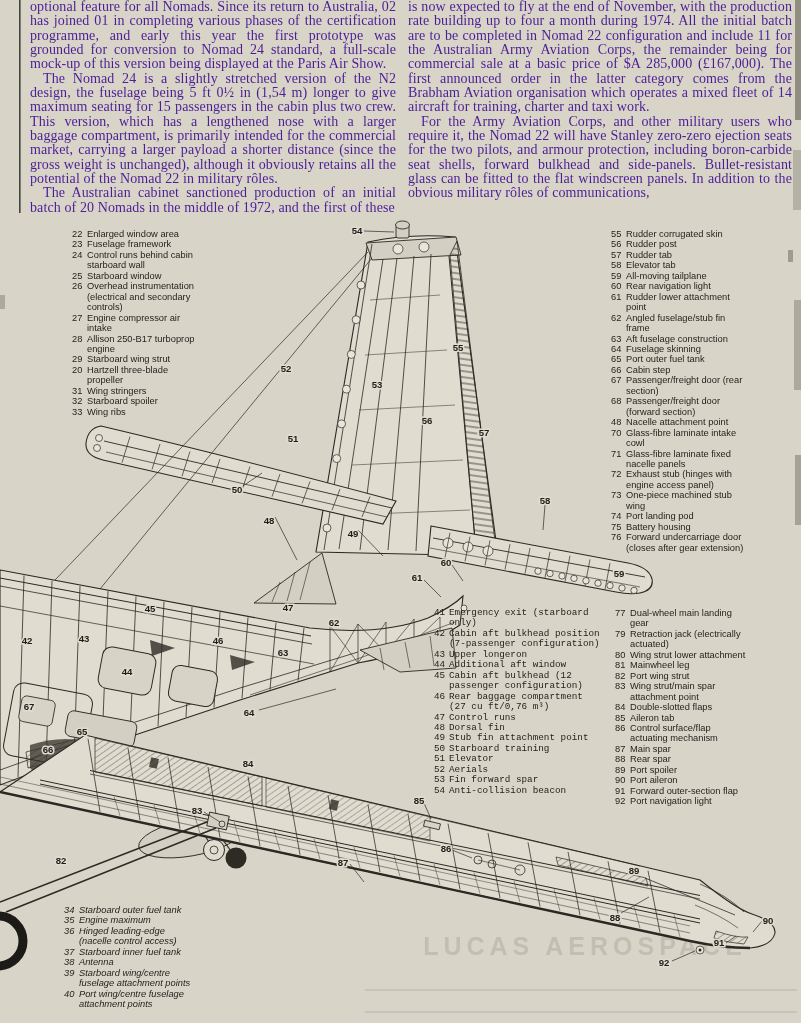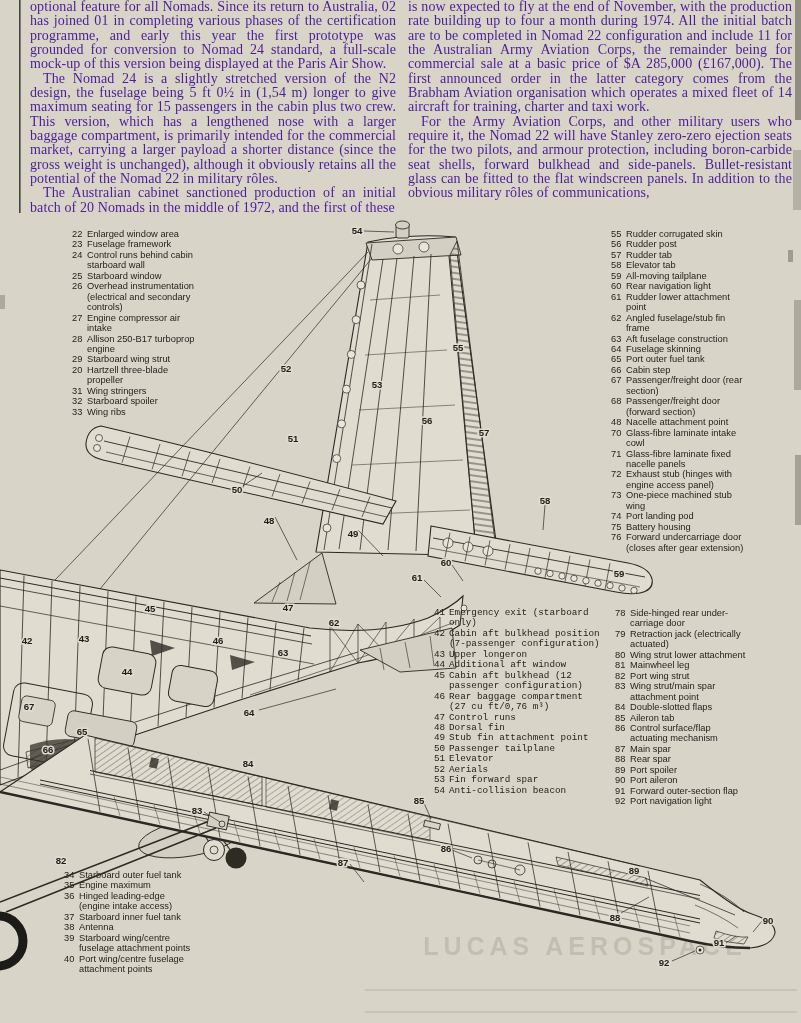--- a/index.html
+++ b/index.html
@@ -21,21 +21,21 @@
   
   .legend{
     position:absolute;z-index:3;
     font-family:"Liberation Sans",sans-serif;
     font-size:9.3px;line-height:10.45px;color:#26241f;
   }
   #legend-top-left{left:72px;top:229px;width:200px;}
   #legend-right-top{left:611px;top:229px;width:190px;}
   #legend-mid{left:434px;top:608px;width:186px;font-family:Liberation Mono, monospace;}
   #legend-right-bottom{left:615px;top:608px;width:186px;}
-  #legend-bottom-left{left:64px;top:870px;width:240px;}
+  #legend-bottom-left{left:64px;top:905px;width:240px;font-style:italic;}
   .legend-item{display:flex;}
   .legend-num{width:15px;flex:none;}
   .legend-text{flex:1;white-space:pre-line;}
   
   #figure-svg{position:absolute;left:0;top:0;z-index:1;}
   .ln{stroke:#2b2924;fill:none;}
   .panel{fill:#e0dcd0;stroke:#2b2924;stroke-width:1.1;}
   .panel2{fill:#d3cfc2;stroke:#2b2924;stroke-width:.9;}
   .hole{fill:#e8e5da;stroke:#2b2924;stroke-width:.7;}
   .dark{fill:#2e2b25;stroke:none;}
@@ -563,45 +563,45 @@
     <div class="legend-item">
       <span class="legend-num">48</span>
       <span class="legend-text">Dorsal fin</span>
     </div>
     <div class="legend-item">
       <span class="legend-num">49</span>
       <span class="legend-text">Stub fin attachment point</span>
     </div>
     <div class="legend-item">
       <span class="legend-num">50</span>
-      <span class="legend-text">Passenger tailplane</span>
+      <span class="legend-text">Starboard training</span>
     </div>
     <div class="legend-item">
       <span class="legend-num">51</span>
       <span class="legend-text">Elevator</span>
     </div>
     <div class="legend-item">
       <span class="legend-num">52</span>
       <span class="legend-text">Aerials</span>
     </div>
     <div class="legend-item">
       <span class="legend-num">53</span>
       <span class="legend-text">Fin forward spar</span>
     </div>
     <div class="legend-item">
       <span class="legend-num">54</span>
       <span class="legend-text">Anti-collision beacon</span>
     </div>
   </div>
 <div class="legend" id="legend-right-bottom">
 
-    <div class="legend-item">
-      <span class="legend-num">78</span>
-      <span class="legend-text">Side-hinged rear under-
-carriage door</span>
+<div class="legend-item">
+      <span class="legend-num">77</span>
+      <span class="legend-text">Dual-wheel main landing
+gear</span>
     </div>
     <div class="legend-item">
       <span class="legend-num">79</span>
       <span class="legend-text">Retraction jack (electrically
 actuated)</span>
     </div>
     <div class="legend-item">
       <span class="legend-num">80</span>
       <span class="legend-text">Wing strut lower attachment</span>
     </div>
@@ -662,21 +662,21 @@
       <span class="legend-num">34</span>
       <span class="legend-text">Starboard outer fuel tank</span>
     </div>
     <div class="legend-item">
       <span class="legend-num">35</span>
       <span class="legend-text">Engine maximum</span>
     </div>
     <div class="legend-item">
       <span class="legend-num">36</span>
       <span class="legend-text">Hinged leading-edge
-(engine intake access)</span>
+(nacelle control access)</span>
     </div>
     <div class="legend-item">
       <span class="legend-num">37</span>
       <span class="legend-text">Starboard inner fuel tank</span>
     </div>
     <div class="legend-item">
       <span class="legend-num">38</span>
       <span class="legend-text">Antenna</span>
     </div>
     <div class="legend-item">

